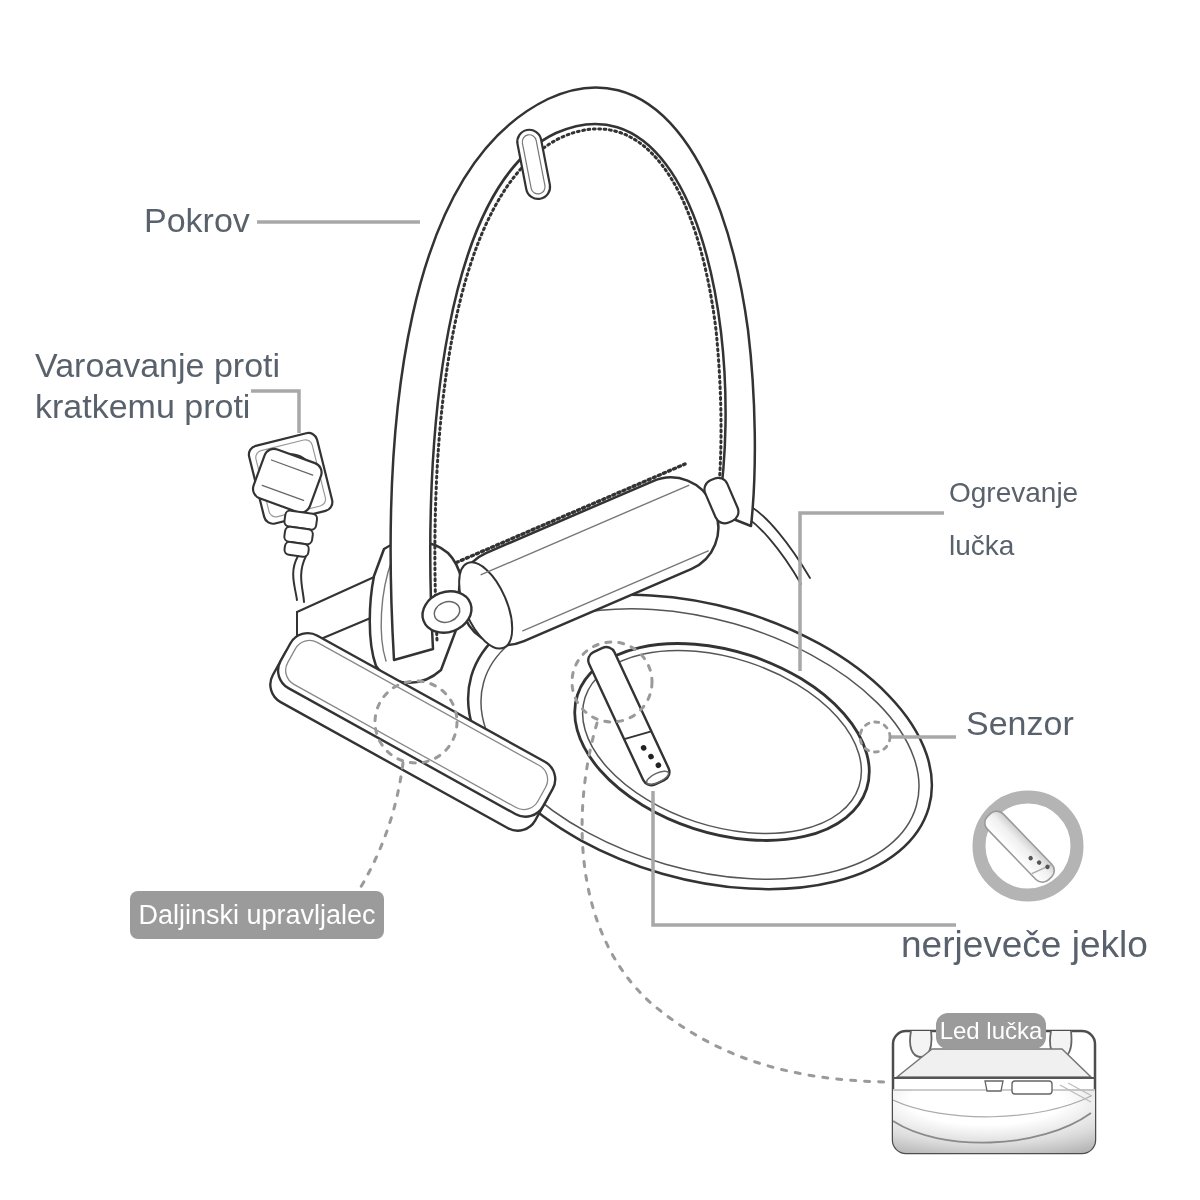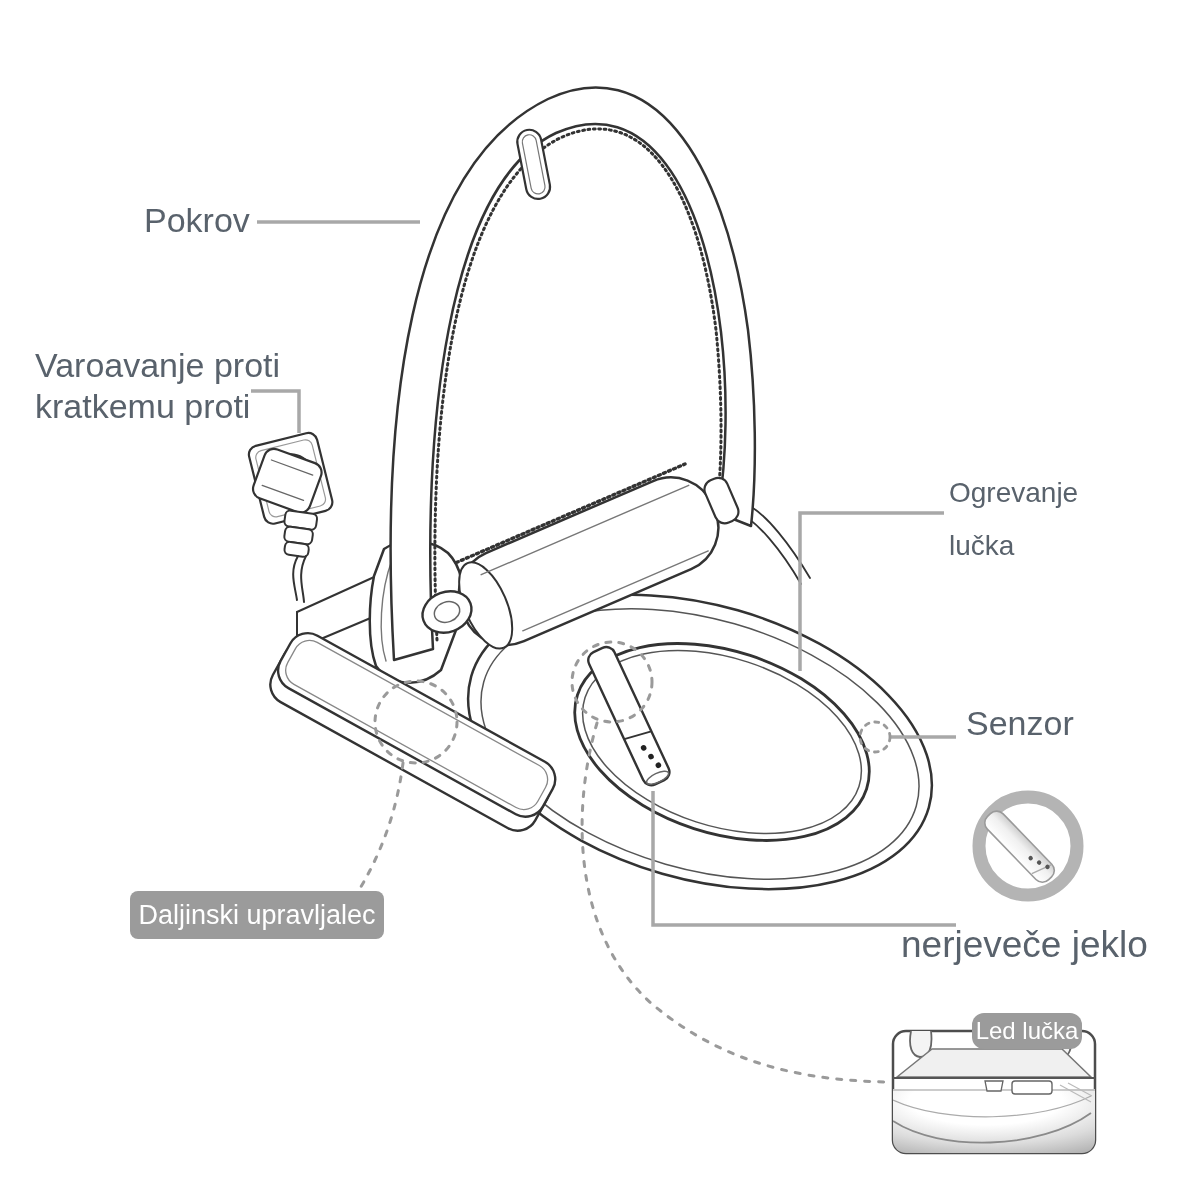--- a/index.html
+++ b/index.html
@@ -26,21 +26,21 @@
     position:absolute;z-index:3;
     color:#ffffff;text-align:center;
     display:flex;align-items:center;justify-content:center;
   }
   .badge-remote{
     left:118px;top:891px;width:254px;height:48px;
     border-radius:8px;font-size:27px;margin-left:12px;
   }
   .badge-led{
     left:936px;top:1013px;width:110px;height:36px;
-    border-radius:12px;font-size:24px;margin-left:36px;
+    border-radius:12px;font-size:24px;
   }
 </style>
 </head>
 <body>
 
 <div id="stage">
 
   <svg id="artwork" width="1200" height="1200" viewBox="0 0 1200 1200">
     <defs>
       <radialGradient id="ledGlow" cx="0.46" cy="0.18" r="0.95">

